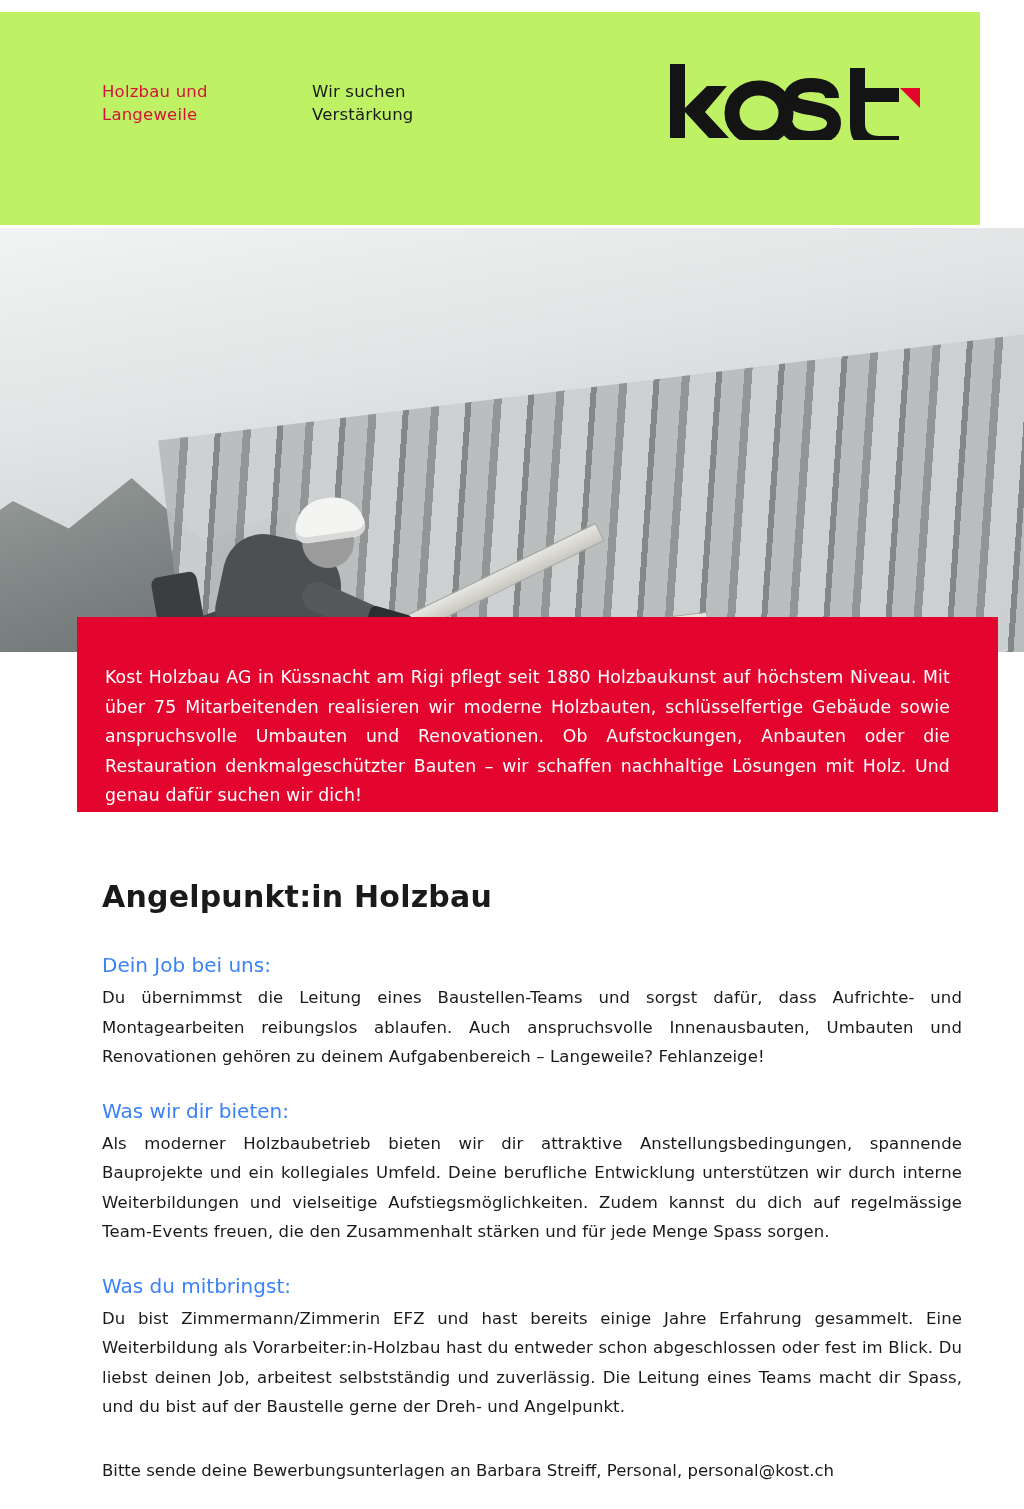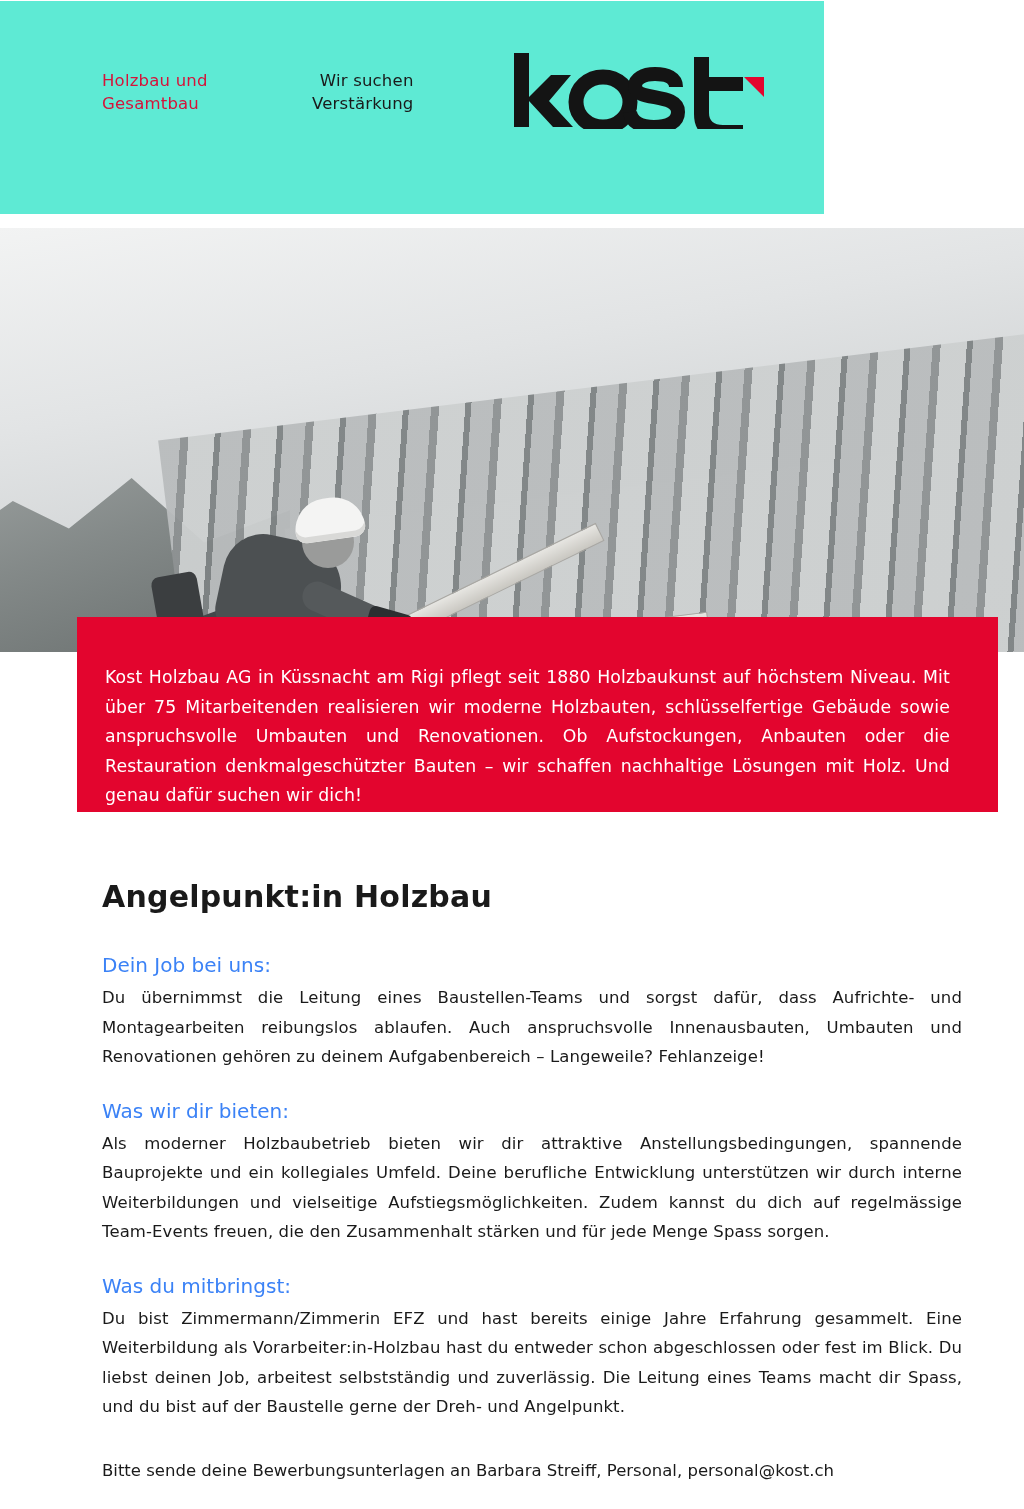--- a/index.html
+++ b/index.html
@@ -12,45 +12,44 @@
     width: 1024px;
     height: 1509px;
     position: relative;
     font-family: "DejaVu Sans", "Liberation Sans", sans-serif;
     overflow: hidden;
   }
 
   
   .header {
     position: absolute;
-    top: 1px; left: 0;
-    width: 824px;
+    top: 12px; left: 0;
+    width: 980px;
     height: 213px;
-    background: #5eead4;
+    background: #bef264;
   }
   .header-left {
     position: absolute;
     left: 102px;
     top: 68px;
     color: #d5133a;
     font-size: 16.5px;
     line-height: 23px;
     letter-spacing: 0.2px;
     font-weight: 400;
   }
   .header-mid {
     position: absolute;
     left: 312px;
     top: 68px;
     color: #1a1a1a;
     font-size: 16.5px;
     line-height: 23px;
     letter-spacing: 0.2px;
     font-weight: 400;
-    text-align: right;
   }
   .logo {
     position: absolute;
     right: 56px;
     top: 48px;
     width: 260px;
     height: 80px;
   }
 
   
@@ -225,21 +224,21 @@
     line-height: 29.5px;
     color: #1a1a1a;
   }
 </style>
 </head>
 <body>
 
 <div class="header">
   <div class="header-left">
     <div>Holzbau und</div>
-    <div>Gesamtbau</div>
+    <div>Langeweile</div>
   </div>
   <div class="header-mid">
     <div>Wir suchen</div>
     <div>Verstärkung</div>
   </div>
 
   <svg class="logo" viewBox="0 0 260 80" aria-hidden="true">
 
     <path d="M6 4 h15 v44 l22 -22 h20 L41 52 l24 26 H45 L21 52 v26 H6 Z" fill="#141414"></path>
 

